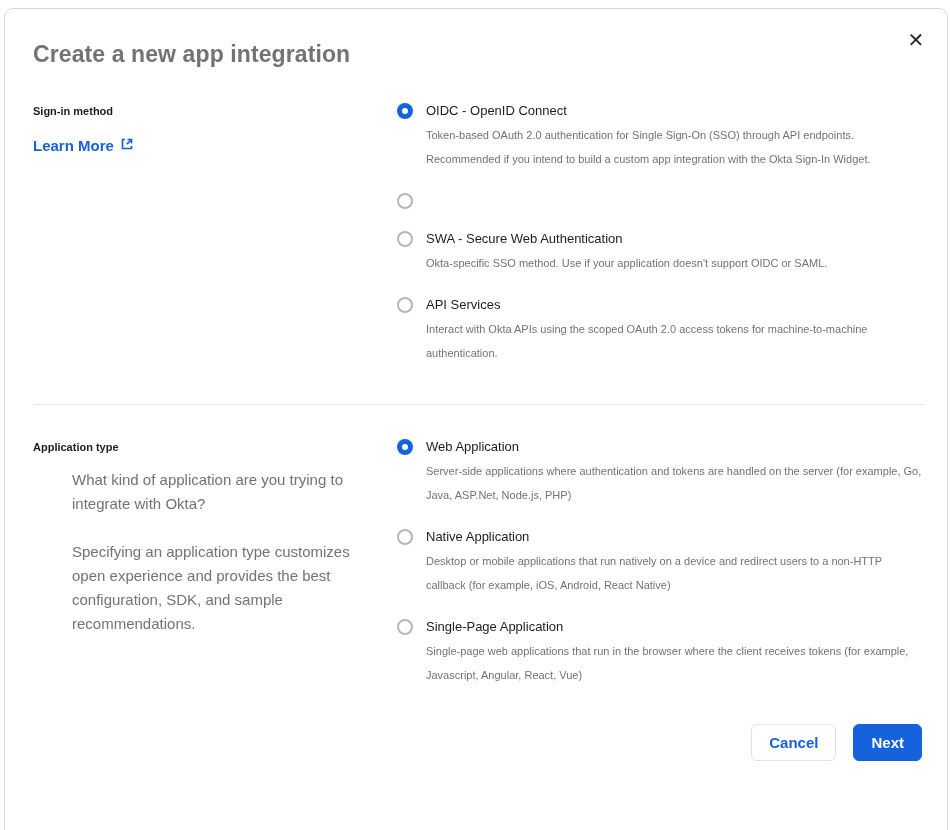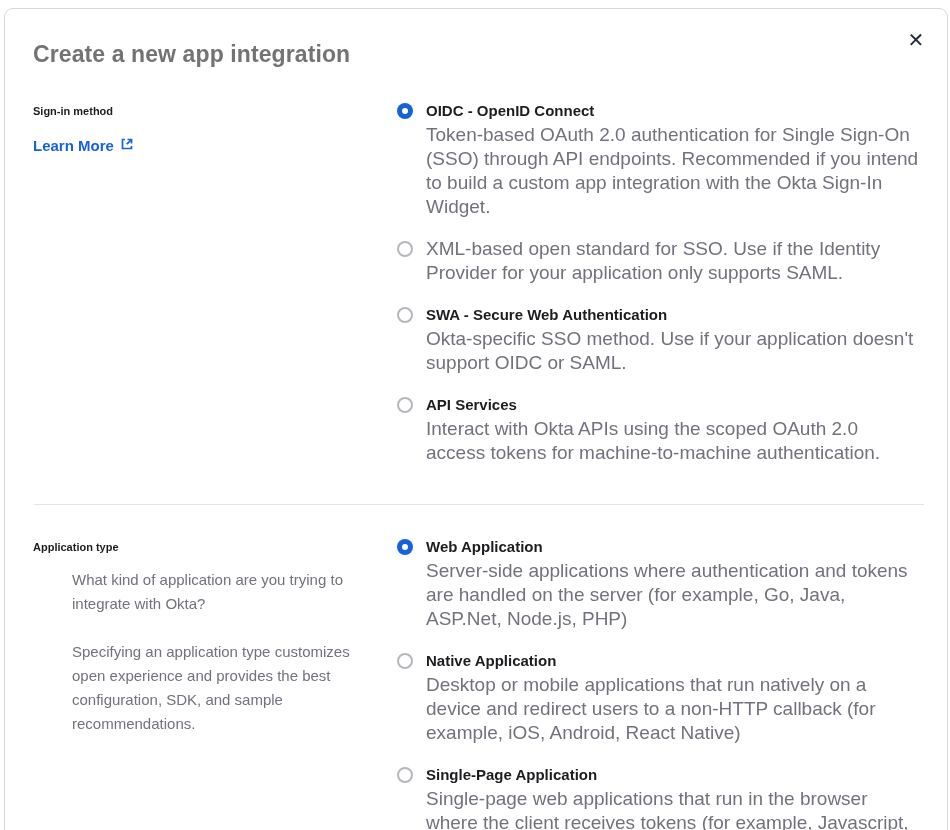--- a/index.html
+++ b/index.html
@@ -93,28 +93,28 @@
   .radio[data-state="selected"]::after {
     content: "";
     position: absolute;
     top: 5px; left: 5px;
     width: 6px; height: 6px;
     border-radius: 50%;
     background: #fff;
   }
   .option-text { flex: 1; min-width: 0; padding-right: 2px; }
   .option-label {
-    font-size: 15px;
-    font-weight: 700;
+    font-size: 13px;
+    font-weight: 400;
     color: #1d1d21;
     line-height: 24px;
     cursor: pointer;
   }
   .option-desc {
-    font-size: 19px;
+    font-size: 11px;
     color: #72727c;
     line-height: 24px;
     max-width: 510px;
   }
   .divider {
     border: none;
     border-top: 1px solid #e4e4e8;
     margin: 39px 0 30px 1px;
   }
   .footer {
@@ -175,21 +175,20 @@
           <span class="radio" data-state="selected"></span>
           <div class="option-text">
             <div class="option-label">OIDC - OpenID Connect</div>
             <div class="option-desc">Token-based OAuth 2.0 authentication for Single Sign-On (SSO) through API endpoints. Recommended if you intend to build a custom app integration with the Okta Sign-In Widget.</div>
           </div>
         </div>
 
         <div class="option">
           <span class="radio" data-state="unselected"></span>
           <div class="option-text">
-            <div class="option-desc">XML-based open standard for SSO. Use if the Identity Provider for your application only supports SAML.</div>
           </div>
         </div>
 
         <div class="option">
           <span class="radio" data-state="unselected"></span>
           <div class="option-text">
             <div class="option-label">SWA - Secure Web Authentication</div>
             <div class="option-desc">Okta-specific SSO method. Use if your application doesn't support OIDC or SAML.</div>
           </div>
         </div>

